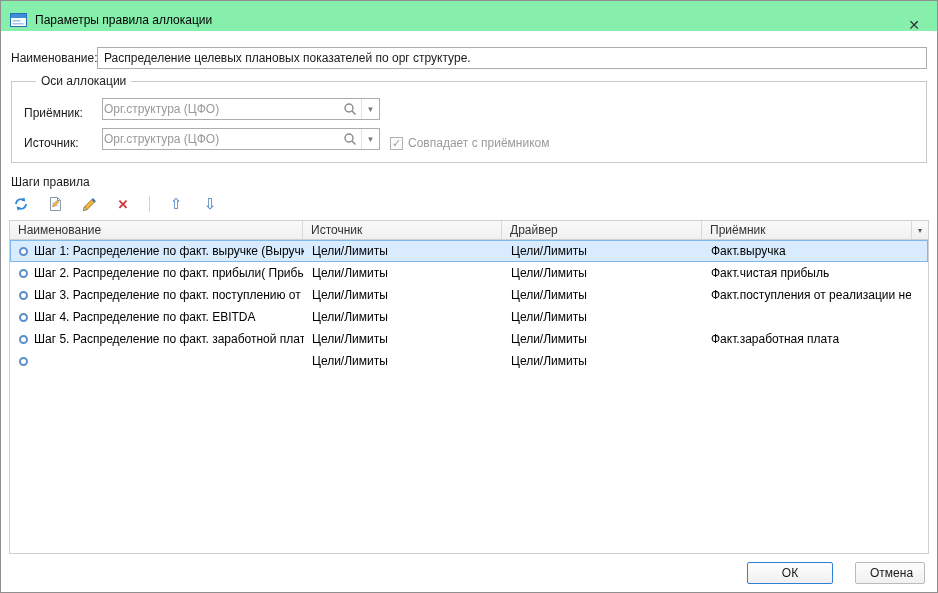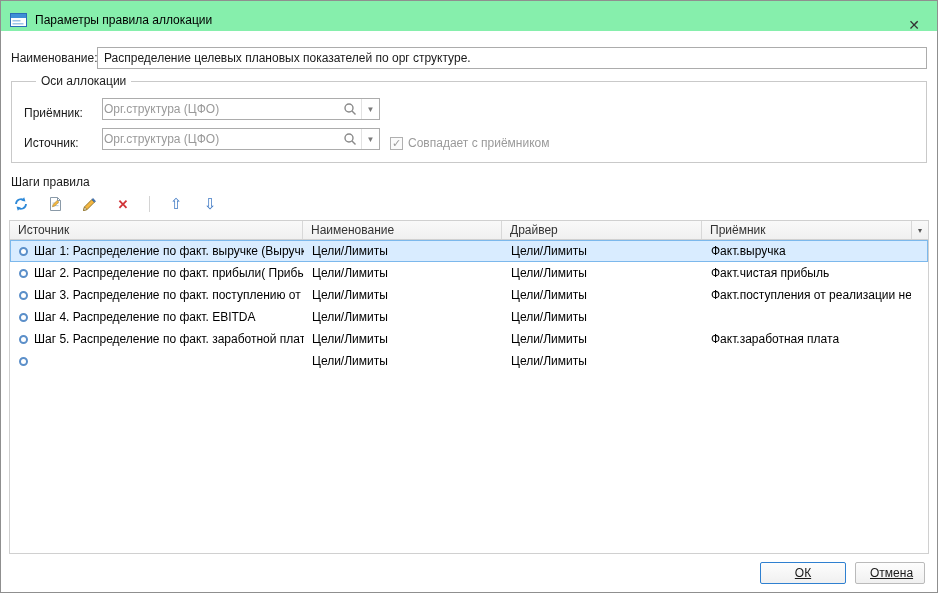--- a/index.html
+++ b/index.html
@@ -114,21 +114,21 @@
   .cell { padding-left: 8px; white-space: nowrap; overflow: hidden; color: #000; }
   .c-name { display: flex; align-items: center; }
   .row-icon {
     width: 9px; height: 9px; border-radius: 50%;
     border: 2px solid #5b8fc9; background: #fff;
     margin-right: 6px; flex: 0 0 auto;
   }
   
   .footer {
     flex: 0 0 38px; display: flex; align-items: center; justify-content: flex-end;
-    padding: 0 12px; gap: 9px; background: #fff; text-decoration: underline;
+    padding: 0 12px; gap: 22px; background: #fff;
   }
   .btn {
     height: 22px; background: linear-gradient(#fdfdfd, #f0f0f0);
     border: 1px solid #bababa; border-radius: 2px;
     font-family: inherit; font-size: 12px; color: #1a1a1a;
     padding: 0 14px; cursor: default;
   }
   .btn.default { border-color: #2f80d0; width: 86px; }
   .btn.cancel { width: 70px; }
 </style>
@@ -218,22 +218,22 @@
     <button class="tbtn">
       <span class="x-glyph">✕</span>
     </button>
     <span class="tsep"></span>
     <button class="tbtn" style="color:#3f79c4;font-size:15px;">⇧</button>
     <button class="tbtn" style="color:#3f79c4;font-size:15px;">⇩</button>
   </div>
 
   <div class="grid">
     <div class="grid-header" id="grid-header">
+        <div class="hcell">Наименование</div>
         <div class="hcell">Источник</div>
-        <div class="hcell">Наименование</div>
         <div class="hcell">Драйвер</div>
         <div class="hcell">Приёмник</div>
         <div class="hcell">▾</div>
       </div>
     <div class="grid-body" id="grid-body">
   <div class="trow selected">
     <div class="cell c-name">
       <span class="row-icon"></span>
       <span class="cell-text">Шаг 1: Распределение по факт. выручке (Выручка, Г</span>
     </div>

